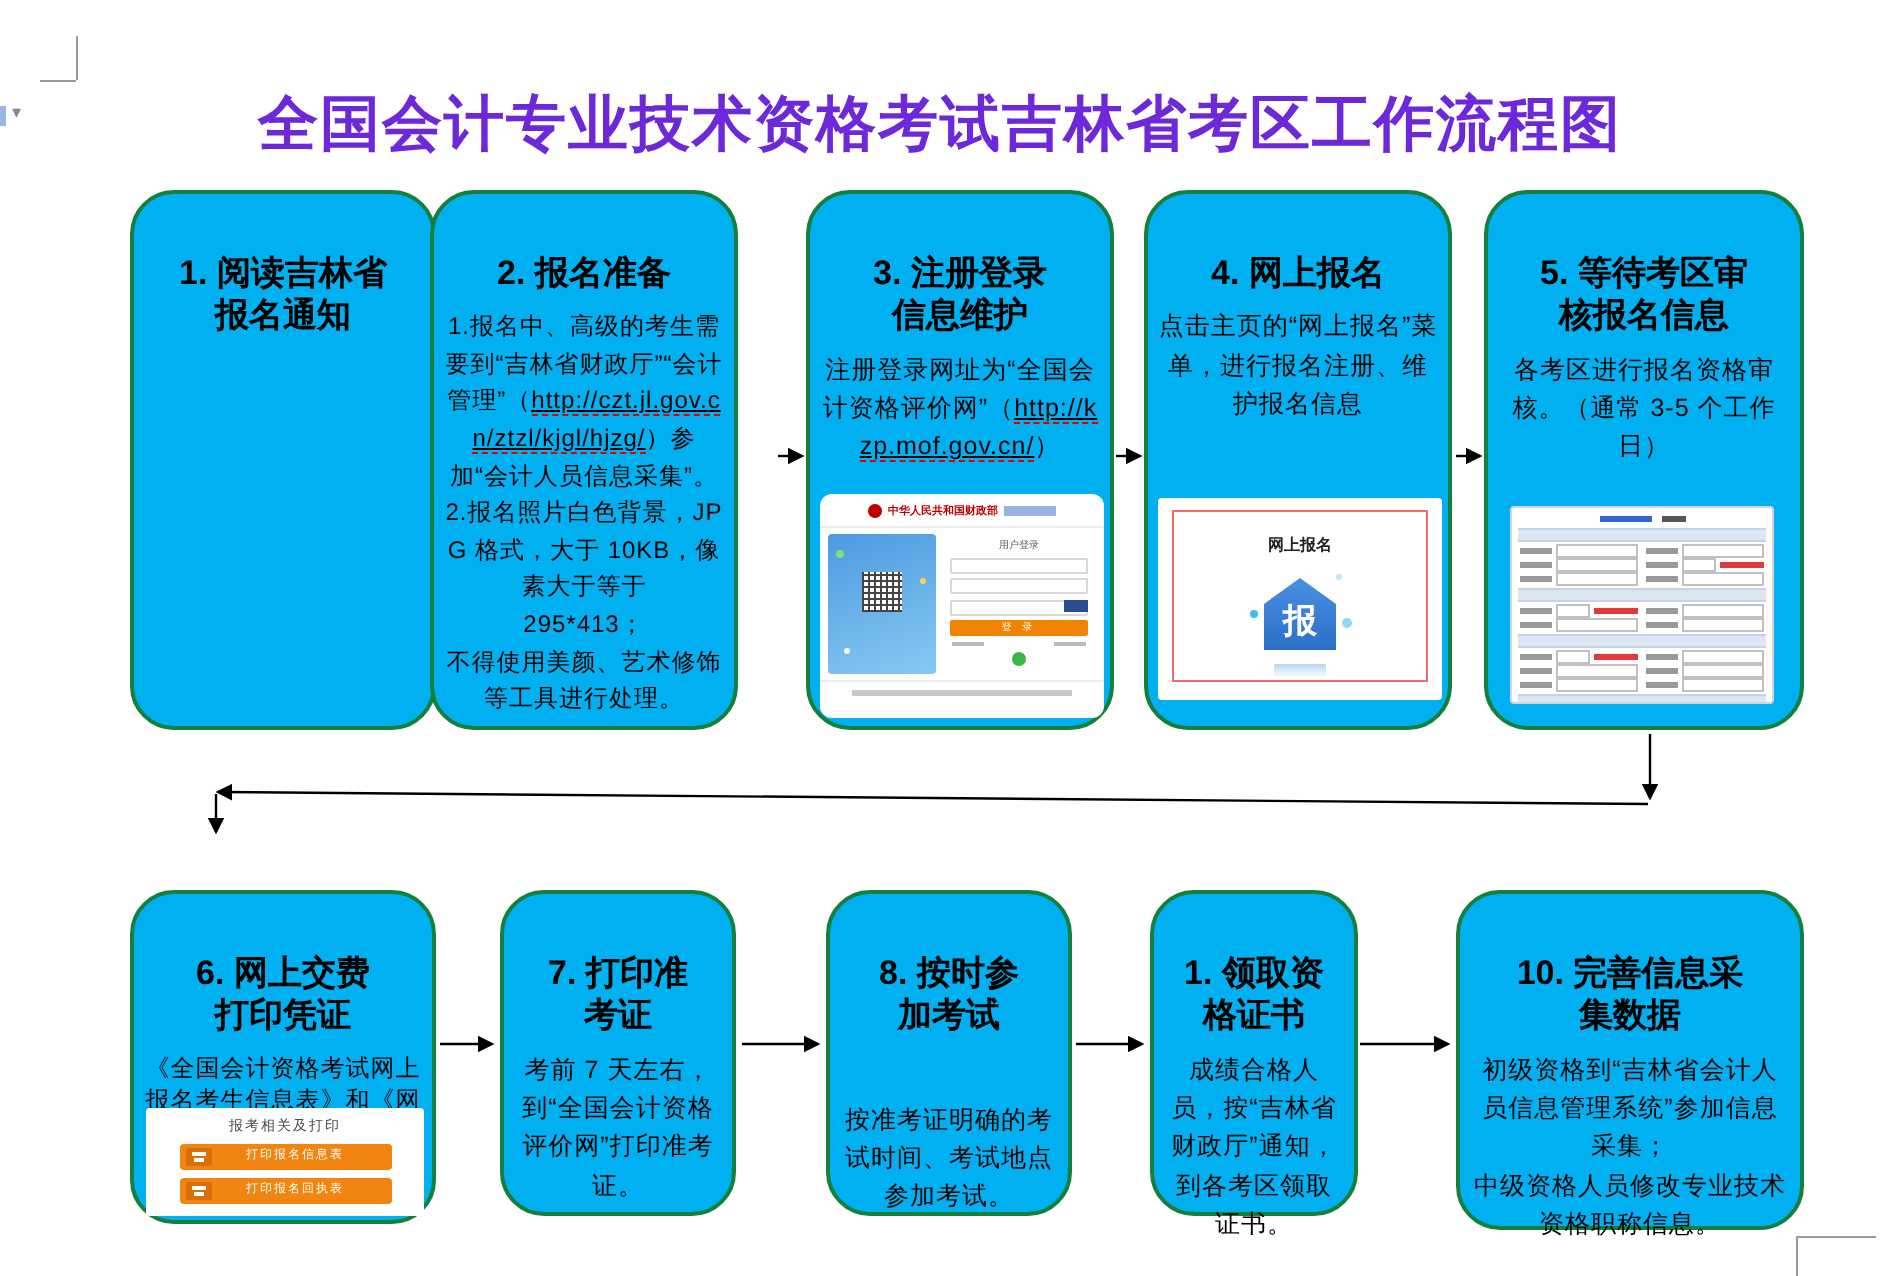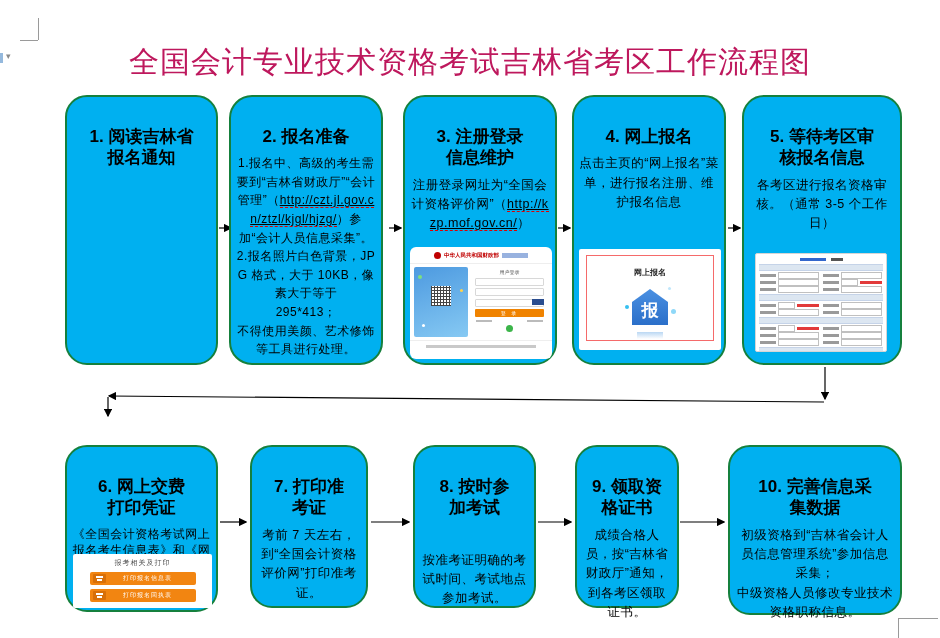--- a/index.html
+++ b/index.html
@@ -1,19 +1,19 @@
 <!DOCTYPE html>
 <html><head>
 <meta charset="utf-8">
 <style>
   html,body{margin:0;padding:0;background:#fff;}
   #canvas{position:relative;width:940px;height:638px;background:#fff;overflow:hidden;
           font-family:"Liberation Sans","DejaVu Sans",sans-serif;color:#000;}
   .page-title{position:absolute;left:0;top:42px;width:940px;text-align:center;
-          font-size:30px;font-weight:normal;letter-spacing:1px;color:#be185d;}
+          font-size:30px;font-weight:bold;letter-spacing:1px;color:#6d28d9;}
   
   .step-box{position:absolute;background:#00b0f0;border:2px solid #15803d;border-radius:22px;
           box-sizing:border-box;text-align:center;padding:27px 5px;}
   .step-title{font-weight:bold;font-size:17px;line-height:1.25;white-space:pre-line;margin:2px 0 7px 0;}
   .step-body{font-size:12.5px;line-height:1.55;letter-spacing:.5px;white-space:pre-line;
           word-break:break-all;}
   .doc-link{text-decoration:underline;border-bottom:1px dashed #e00000;}
   
   #arrows{position:absolute;left:0;top:0;pointer-events:none;}
   
@@ -102,21 +102,21 @@
     <line x1="371" y1="522" x2="409" y2="522" stroke="#000" stroke-width="1.2" marker-end="url(#ah)"></line>
     <line x1="538" y1="522" x2="571" y2="522" stroke="#000" stroke-width="1.2" marker-end="url(#ah)"></line>
     <line x1="680" y1="522" x2="724" y2="522" stroke="#000" stroke-width="1.2" marker-end="url(#ah)"></line>
   </svg>
 
   <div class="step-box" style="left:65px;top:95px;width:153px;height:270px;">
     <div class="step-title">1. 阅读吉林省
 报名通知</div>
   </div>
 
-  <div class="step-box" style="left:229px;top:95px;width:154px;height:270px;border-radius:23px;">
+  <div class="step-box" style="left:215px;top:95px;width:154px;height:270px;">
     <div class="step-title">2. 报名准备</div>
     <div class="step-body" style="font-size:12px;"><span>1.报名中、高级的考生需要到“吉林省财政厅”“会计管理”（</span><span class="doc-link">http://czt.jl.gov.cn/ztzl/kjgl/hjzg/</span><span>）参加“会计人员信息采集”。
 2.报名照片白色背景，JPG 格式，大于 10KB，像素大于等于
 295*413；
 不得使用美颜、艺术修饰等工具进行处理。</span></div>
   </div>
 
   <div class="step-box" style="left:403px;top:95px;width:154px;height:270px;">
     <div class="step-title">3. 注册登录
 信息维护</div>
@@ -296,21 +296,21 @@
     <div class="step-body"><span>考前 7 天左右，到“全国会计资格评价网”打印准考证。</span></div>
   </div>
 
   <div class="step-box" style="left:413px;top:445px;width:123px;height:163px;">
     <div class="step-title">8. 按时参
 加考试</div>
     <div class="step-body" style="margin-top:32px;"><span>按准考证明确的考试时间、考试地点参加考试。</span></div>
   </div>
 
   <div class="step-box" style="left:575px;top:445px;width:104px;height:163px;">
-    <div class="step-title">9. 领取资
+    <div class="step-title">1. 领取资
 格证书</div>
     <div class="step-body"><span>成绩合格人员，按“吉林省财政厅”通知，到各考区领取证书。</span></div>
   </div>
 
   <div class="step-box" style="left:728px;top:445px;width:174px;height:170px;">
     <div class="step-title">10. 完善信息采
 集数据</div>
     <div class="step-body"><span>初级资格到“吉林省会计人员信息管理系统”参加信息采集；
 中级资格人员修改专业技术资格职称信息。</span></div>
   </div>

